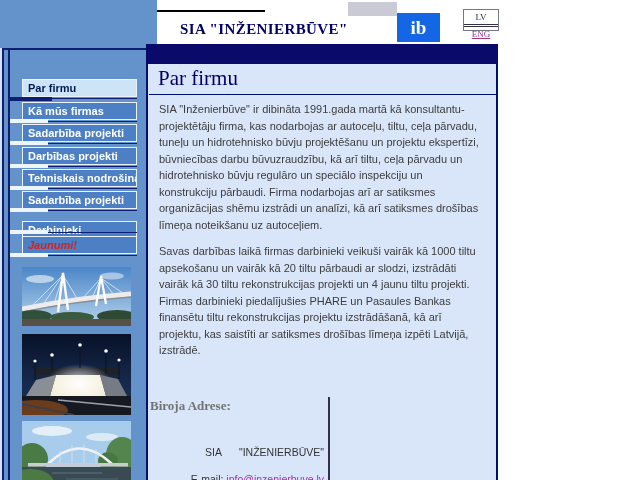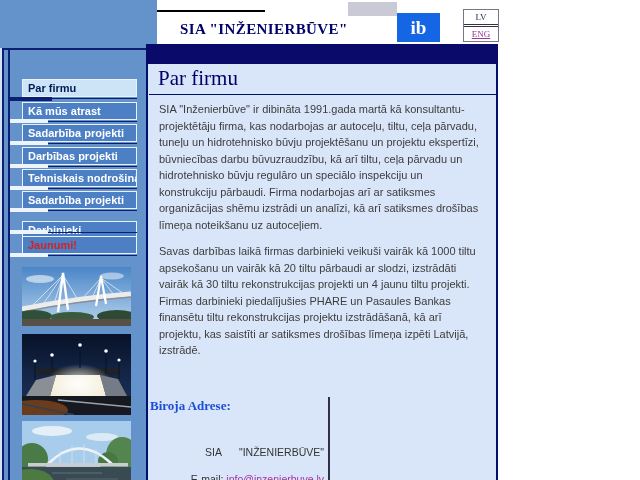--- a/index.html
+++ b/index.html
@@ -15,39 +15,39 @@
   .stripe-navy1{left:2px;top:48px;width:2px;height:432px;background:#0d1f72;}
   .stripe-navy2{left:8px;top:48px;width:2px;height:432px;background:#0d1f72;}
   .hline-top{left:2px;top:48px;width:144px;height:2px;background:#0d1f72;}
   .nav-item{
     left:22px;width:115px;height:18px;box-sizing:border-box;
     border:1px solid #e9f1fb;background:#4c7fc3;color:#ffffff;
     font-size:11px;font-weight:bold;line-height:16px;padding-left:5px;
     white-space:nowrap;overflow:hidden;cursor:pointer;
   }
   .nav-item.selected{background:#cde4f7;color:#001a55;}
-  .nav-item.alert{color:#d32222;}
+  .nav-item.alert{color:#d32222;font-style:italic;}
   .nav-line{left:10px;width:127px;height:1px;background:#0d1f72;}
   .nav-dash{left:10px;width:38px;height:4px;background:#eef4fc;}
   .nav-dash.selected{background:#0d1f72;width:42px;}
   .photo{left:22px;width:109px;overflow:hidden;line-height:0;}
   
   .company-title{
     left:180px;top:21px;font-family:"Liberation Serif",serif;font-weight:bold;
     font-size:15px;color:#00006b;letter-spacing:.4px;white-space:pre;
   }
   .top-black-line{left:157px;top:10px;width:108px;height:2px;background:#000;}
   .top-gray-bar{left:348px;top:2px;width:49px;height:14px;background:#c9cad6;}
   .ib-logo{
     left:397px;top:13px;width:43px;height:29px;background:#1566e4;color:#fff;
     font-family:"Liberation Serif",serif;font-weight:bold;font-size:19px;
     text-align:center;line-height:29px;
   }
   .lang-box{
-    left:463px;top:9px;width:36px;height:33px;background:#fff;
+    left:463px;top:9px;width:36px;height:22px;background:#fff;
     border:1px solid #767689;box-sizing:border-box;text-align:center;
     font-family:"Liberation Serif",serif;font-size:9px;
   }
   .lang-lv{height:14px;line-height:14px;color:#222a4e;cursor:pointer;}
   .lang-eng{
     height:14px;line-height:14px;color:#993399;text-decoration:underline;
     border-top:3px double #334;cursor:pointer;
   }
   
   .nav-band{left:146px;top:44px;width:352px;height:20px;background:#0a0a6a;}
@@ -58,21 +58,21 @@
   .page-title{
     left:158px;top:66px;font-family:"Liberation Serif",serif;
     font-size:21px;color:#00006b;
   }
   .title-rule{left:149px;top:94px;width:347px;height:1px;background:#00116b;}
   .body-par{
     left:159px;width:320px;font-size:11px;line-height:16.5px;color:#3c3c3c;margin:0;
   }
   .addr-heading{
     left:148px;top:398px;font-family:"Liberation Serif",serif;font-weight:bold;
-    font-size:13px;color:#1d4ed8;padding-left:2px;
+    font-size:13px;color:#737373;padding-left:2px;
   }
   .addr-vline{left:328px;top:397px;width:2px;height:83px;background:#30304a;}
   .addr-block{
     left:148px;top:417px;width:176px;text-align:right;font-size:10.5px;
     line-height:14px;color:#333;white-space:pre;
   }
   .email-line{left:148px;top:473px;width:176px;text-align:right;font-size:10.5px;color:#333;white-space:pre;}
   .email-link{color:#a335a3;text-decoration:underline;cursor:pointer;}
 </style>
 </head>
@@ -82,21 +82,21 @@
 <div class="abs topleft-ext"></div>
 <div class="abs stripe-light"></div>
 <div class="abs stripe-navy1"></div>
 <div class="abs stripe-navy2"></div>
 <div class="abs hline-top"></div>
 
 <div class="abs nav-item selected" style="top:79px">Par firmu</div>
 <div class="abs nav-dash selected" style="top:97px"></div>
 <div class="abs nav-line" style="top:98px"></div>
 
-<div class="abs nav-item" style="top:102px">Kā mūs atrast</div>
+<div class="abs nav-item" style="top:102px">Kā mūs firmas</div>
 <div class="abs nav-line" style="top:121px"></div>
 <div class="abs nav-dash" style="top:119px"></div>
 
 <div class="abs nav-item" style="top:124px">Sadarbība projekti</div>
 <div class="abs nav-line" style="top:143px"></div>
 <div class="abs nav-dash" style="top:141px"></div>
 
 <div class="abs nav-item" style="top:147px">Darbības projekti</div>
 <div class="abs nav-line" style="top:166px"></div>
 <div class="abs nav-dash" style="top:164px"></div>

